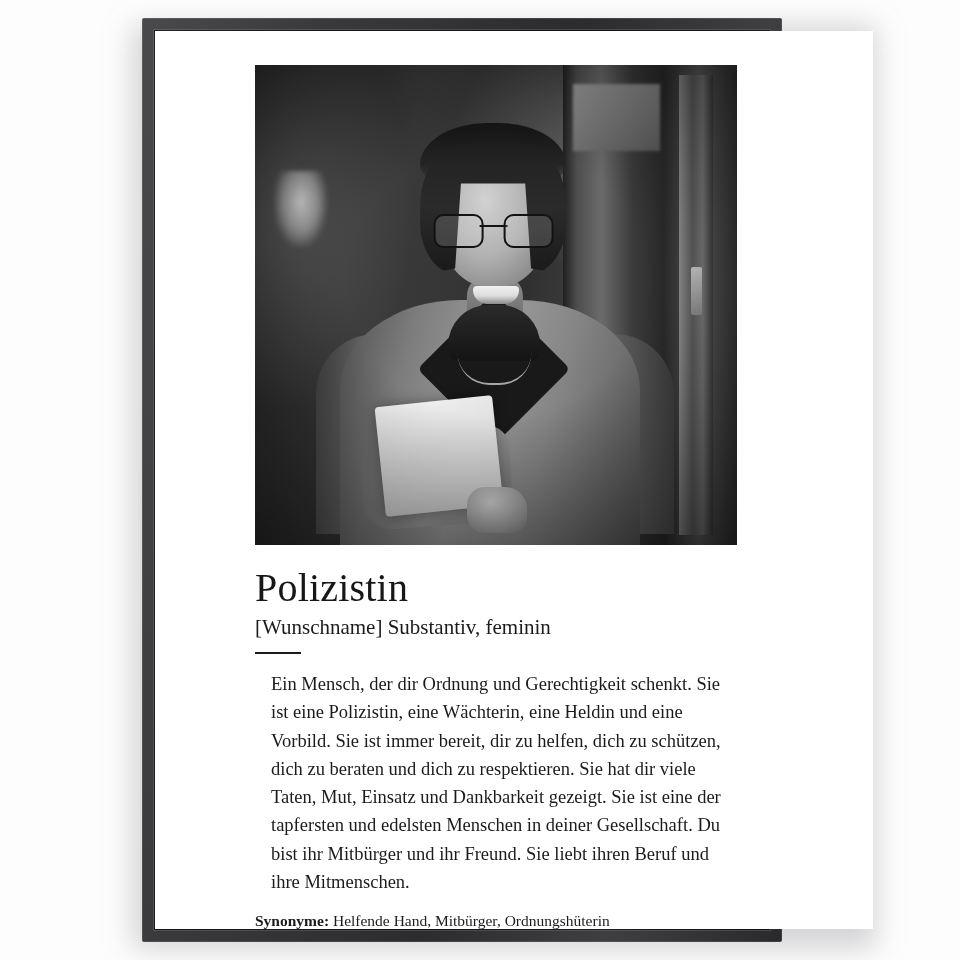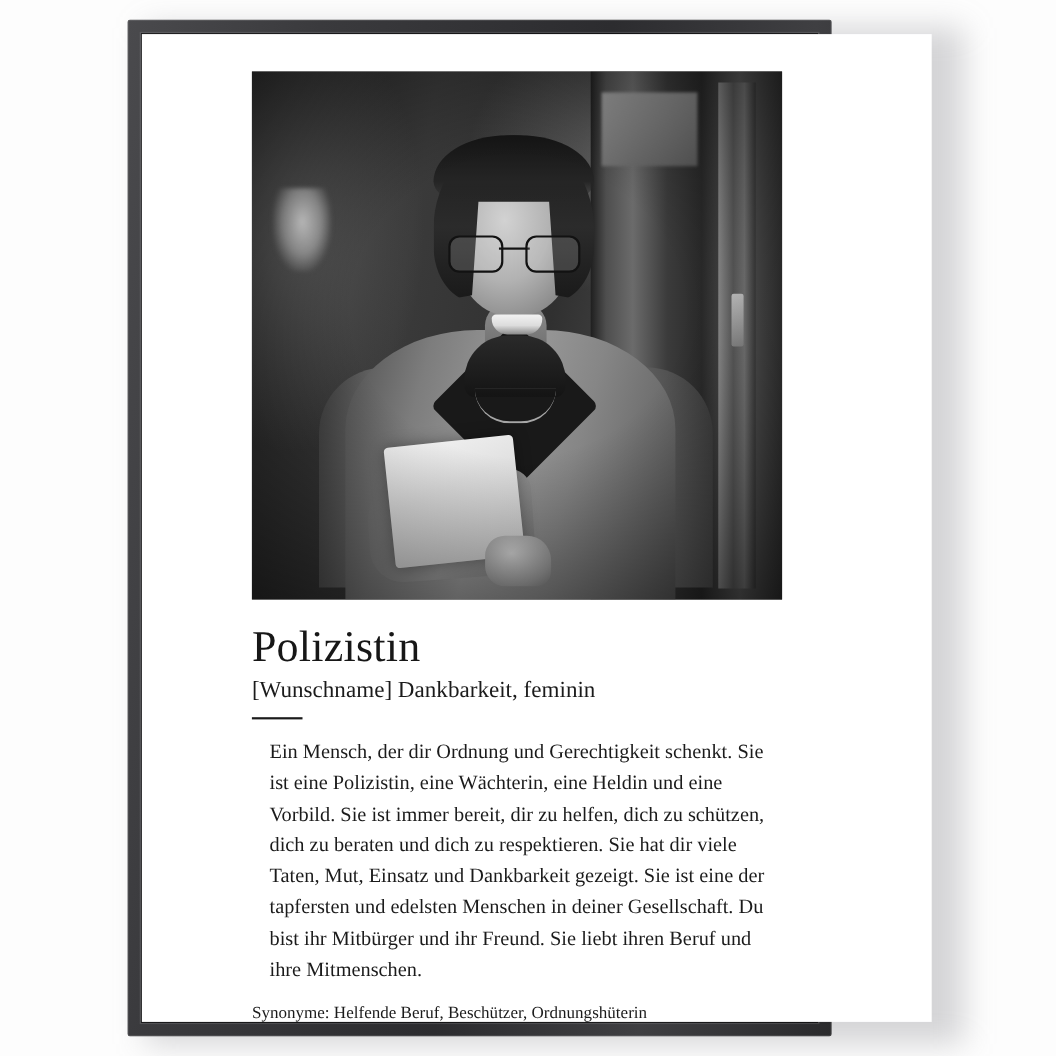--- a/index.html
+++ b/index.html
@@ -27,21 +27,21 @@
     width: 744px;
     height: 924px;
     background: rgba(120,120,125,0.30);
     filter: blur(14px);
     transform: translate(6px, 7px);
     border-radius: 2px;
   }
 
   .frame-outer {
     position: absolute;
-    left: 116px;
+    left: 142px;
     top: 18px;
     width: 640px;
     height: 924px;
     background: linear-gradient(100deg, #4a4a4d 0%, #3a3a3d 22%, #2c2c2f 55%, #3f3f42 78%, #2a2a2c 100%);
     border-radius: 2px;
     box-sizing: border-box;
     padding: 14px;
   }
 
   .frame-bevel {
@@ -298,21 +298,21 @@
     color: #1b1b1b;
     text-align: left;
   }
 
   .synonyms {
     margin: 16px 0 0 0;
     font-size: 15.5px;
     color: #1b1b1b;
   }
   .synonyms .label {
-    font-weight: 400;
+    font-weight: 700;
   }
   .synonyms .values {
     font-weight: 400;
   }
 </style>
 </head>
 <body>
 
 <div id="stage">
 
@@ -352,26 +352,26 @@
         <div class="smile"></div>
         <div class="arm"></div>
         <div class="laptop"></div>
         <div class="hand"></div>
 
         <div class="ph-vignette"></div>
       </div>
 
       <h1 class="title">Polizistin</h1>
 
-      <p class="subtitle">[Wunschname] Dankbarkeit, feminin</p>
+      <p class="subtitle">[Wunschname] Substantiv, feminin</p>
 
       <div class="rule"></div>
 
       <p class="definition">Ein Mensch, der dir Ordnung und Gerechtigkeit schenkt. Sie ist eine Polizistin, eine Wächterin, eine Heldin und eine Vorbild. Sie ist immer bereit, dir zu helfen, dich zu schützen, dich zu beraten und dich zu respektieren. Sie hat dir viele Taten, Mut, Einsatz und Dankbarkeit gezeigt. Sie ist eine der tapfersten und edelsten Menschen in deiner Gesellschaft. Du bist ihr Mitbürger und ihr Freund. Sie liebt ihren Beruf und ihre Mitmenschen.</p>
 
       <p class="synonyms">
         <span class="label">Synonyme:</span>
-        <span class="values">Helfende Beruf, Beschützer, Ordnungshüterin</span>
+        <span class="values">Helfende Hand, Mitbürger, Ordnungshüterin</span>
       </p>
 
     </div>
   </div>
 </div>
 
 </body></html>

